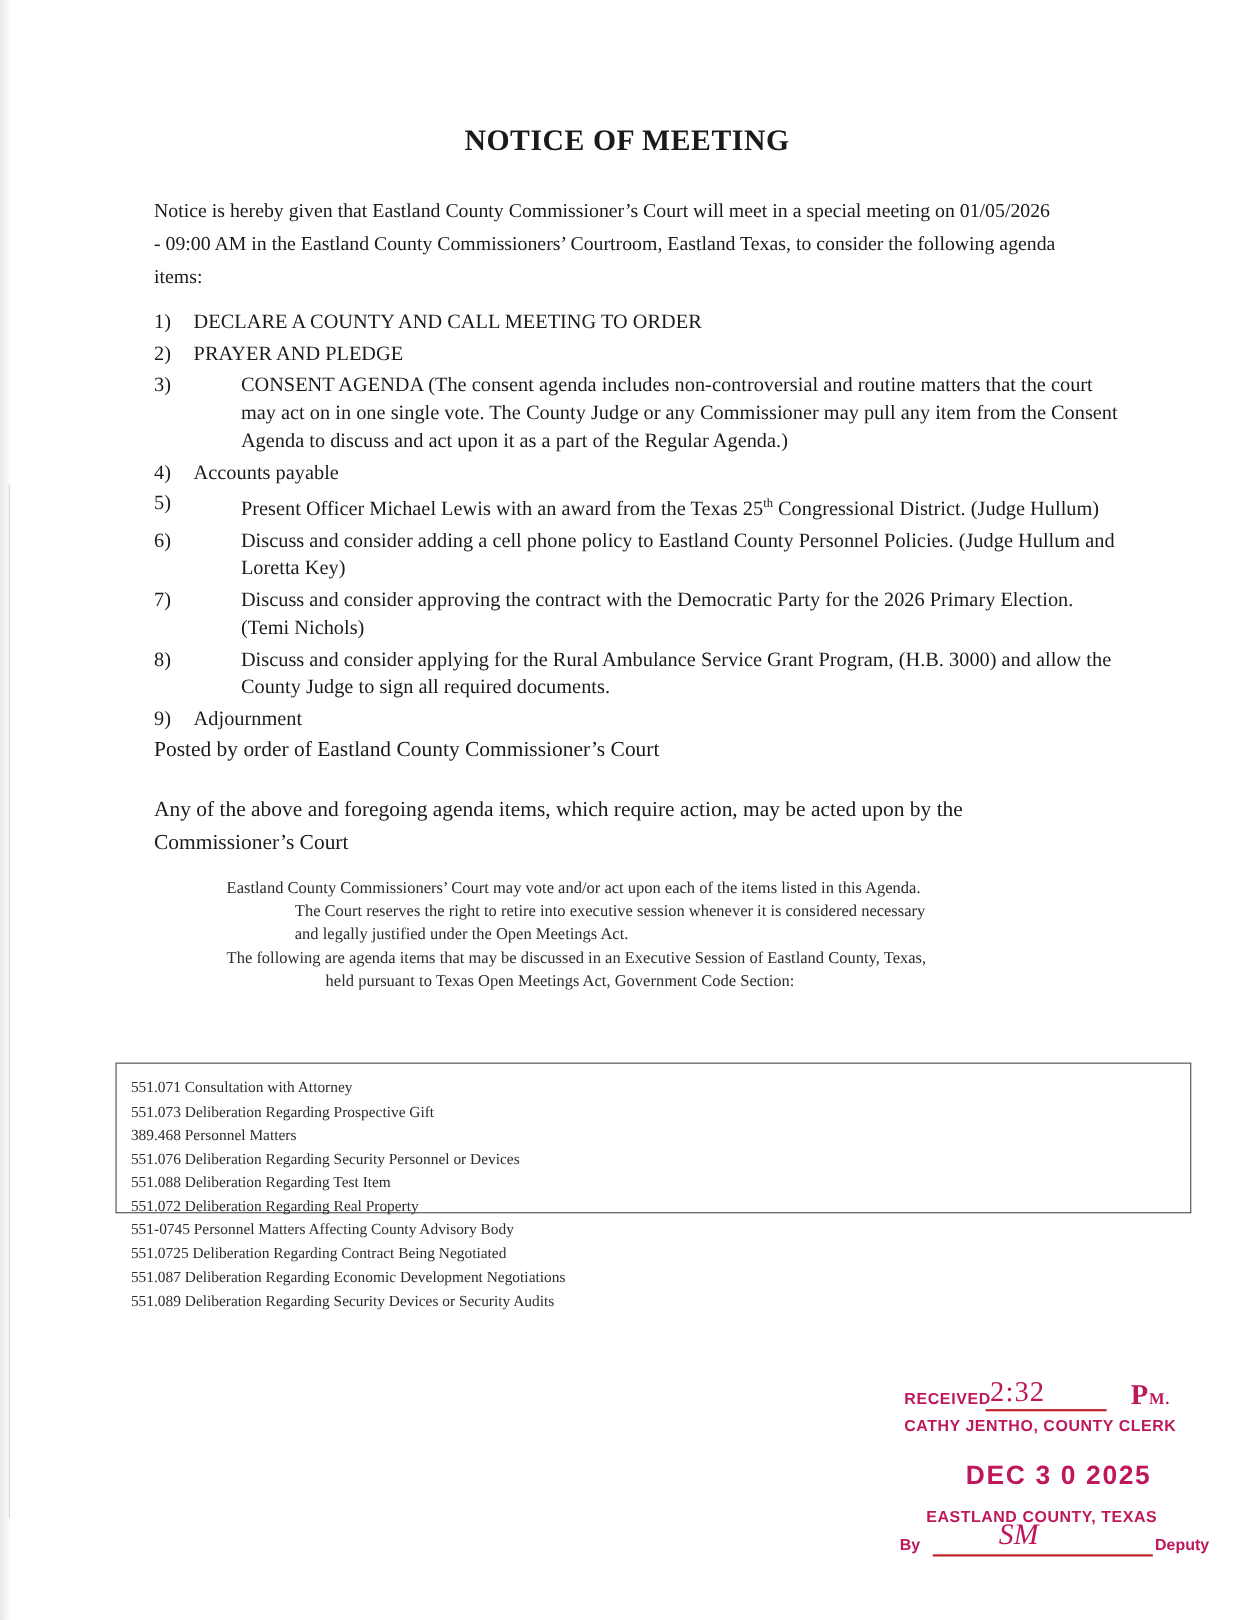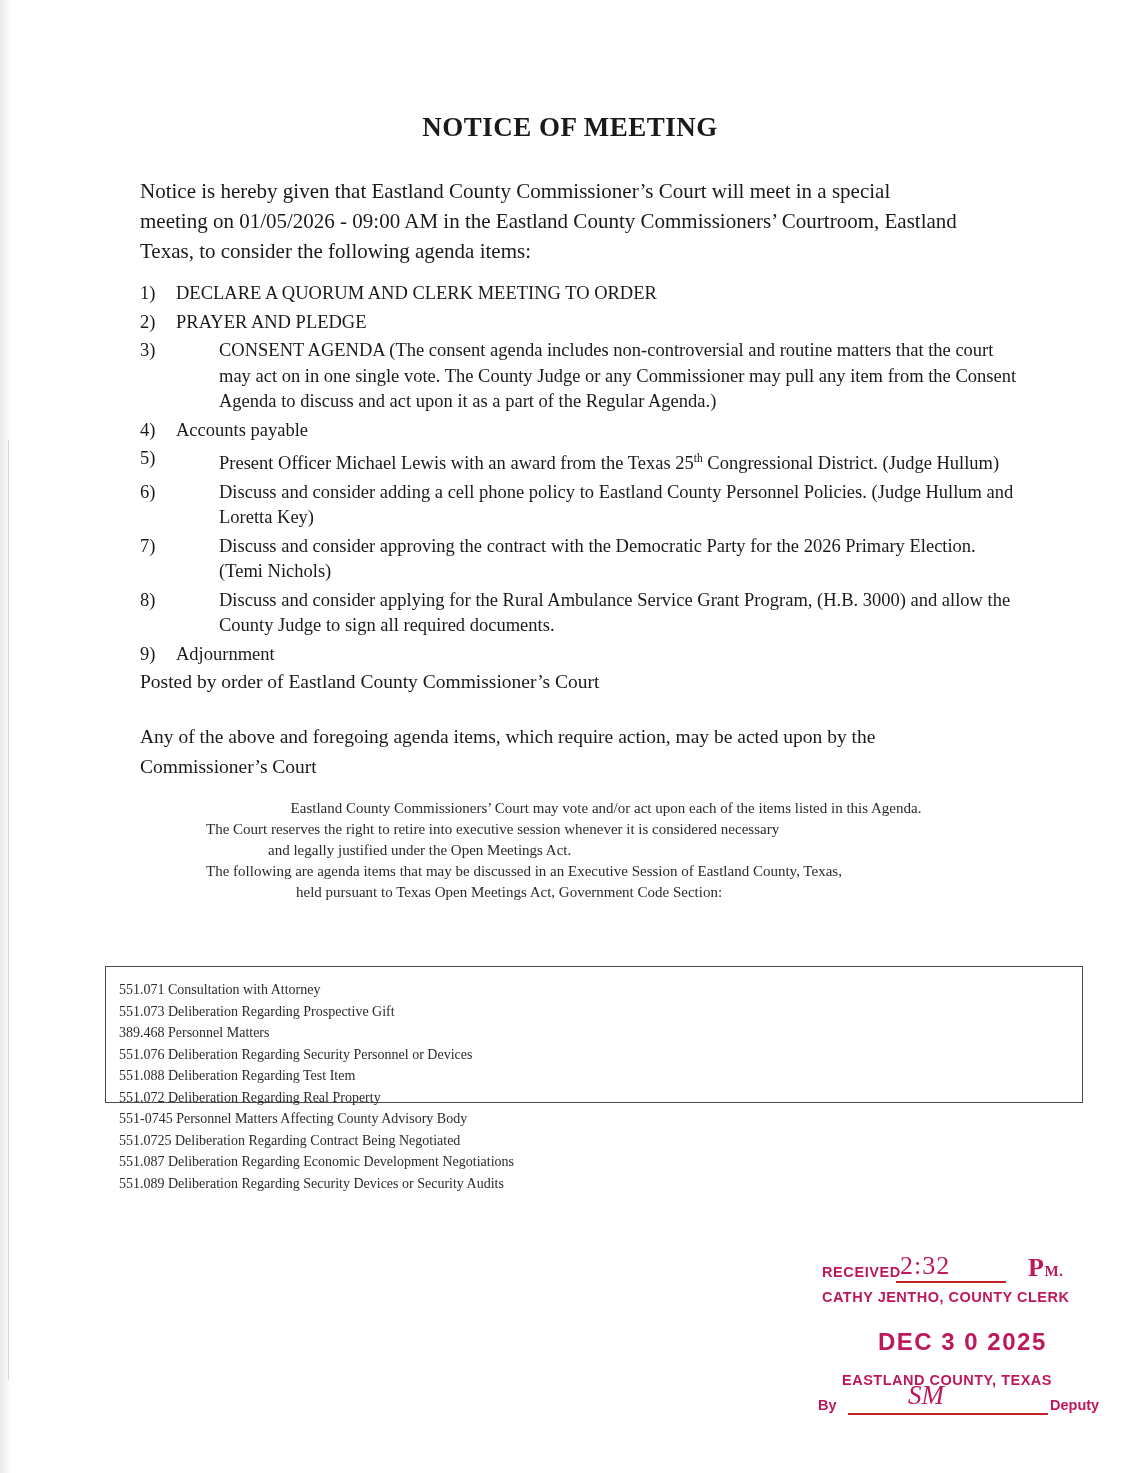--- a/index.html
+++ b/index.html
@@ -51,21 +51,21 @@
     font-size: 27px;
     font-weight: bold;
     letter-spacing: 0.5px;
   }
 
   .intro {
     position: absolute;
     left: 140px;
     top: 176px;
     width: 820px;
-    font-size: 21px;
+    font-size: 18px;
     line-height: 30px;
   }
 
   .agenda {
     position: absolute;
     left: 140px;
     top: 281px;
     width: 880px;
     font-size: 18.5px;
     line-height: 25.5px;
@@ -103,22 +103,22 @@
 
   .smallnote {
     position: absolute;
     left: 206px;
     top: 798px;
     width: 800px;
     font-size: 15px;
     line-height: 21px;
     color: #2b2b2b;
   }
-  .smallnote .l1 { margin-left: 0px; text-align: center; }
-  .smallnote .l2 { }
+  .smallnote .l1 { margin-left: 0px; }
+  .smallnote .l2 { margin-left: 62px; }
   .smallnote .l3 { margin-left: 62px; }
   .smallnote .l4 { margin-left: 0px; }
   .smallnote .l5 { margin-left: 90px; }
 
   .codebox {
     position: absolute;
     left: 105px;
     top: 966px;
     width: 978px;
     height: 137px;
@@ -252,21 +252,21 @@
 
 <div class="page">
 
   <div class="doc-title">NOTICE OF MEETING</div>
 
   <div class="intro">Notice is hereby given that Eastland County Commissioner’s Court will meet in a special meeting on 01/05/2026 - 09:00 AM in the Eastland County Commissioners’ Courtroom, Eastland Texas, to consider the following agenda items:</div>
 
   <div class="agenda">
     <div class="agenda-item">
       <span class="agenda-num">1)</span>
-      <span class="agenda-text">DECLARE A QUORUM AND CLERK MEETING TO ORDER</span>
+      <span class="agenda-text">DECLARE A COUNTY AND CALL MEETING TO ORDER</span>
     </div>
     <div class="agenda-item">
       <span class="agenda-num">2)</span>
       <span class="agenda-text">PRAYER AND PLEDGE</span>
     </div>
     <div class="agenda-item wide">
       <span class="agenda-num">3)</span>
       <span class="agenda-text">CONSENT AGENDA (The consent agenda includes non-controversial and routine matters that the court may act on in one single vote. The County Judge or any Commissioner may pull any item from the Consent Agenda to discuss and act upon it as a part of the Regular Agenda.)</span>
     </div>
     <div class="agenda-item">

